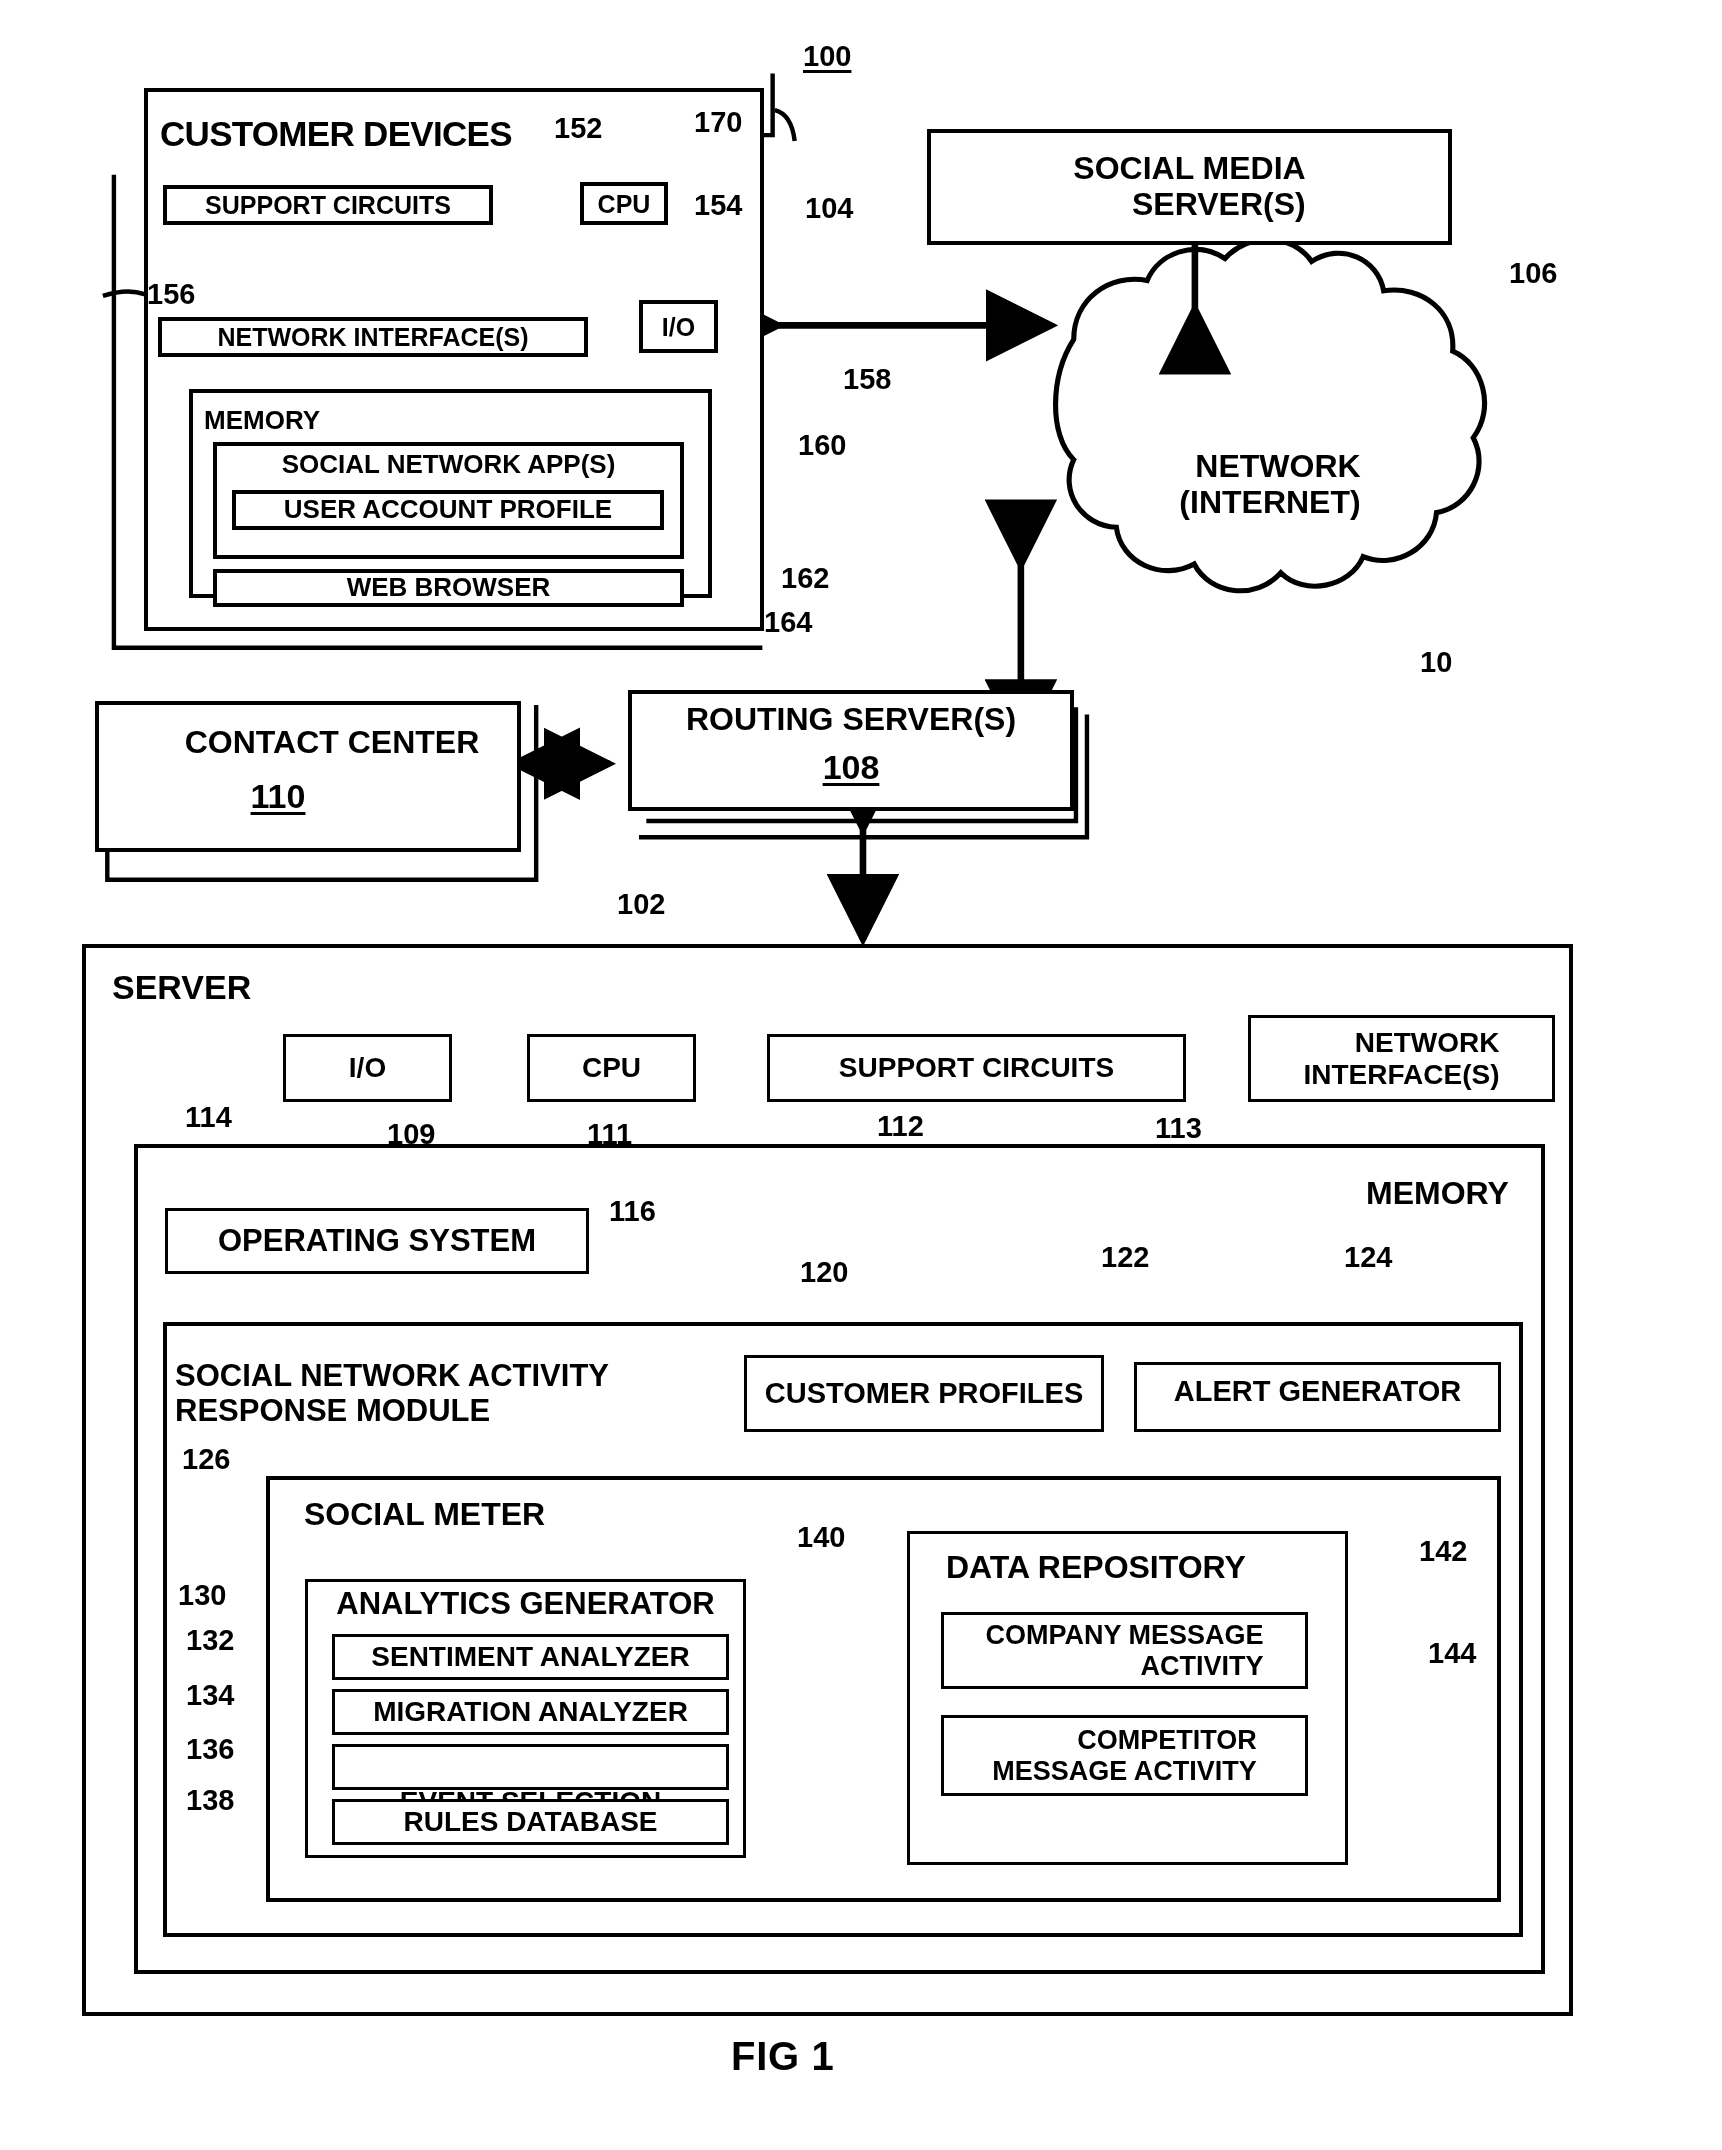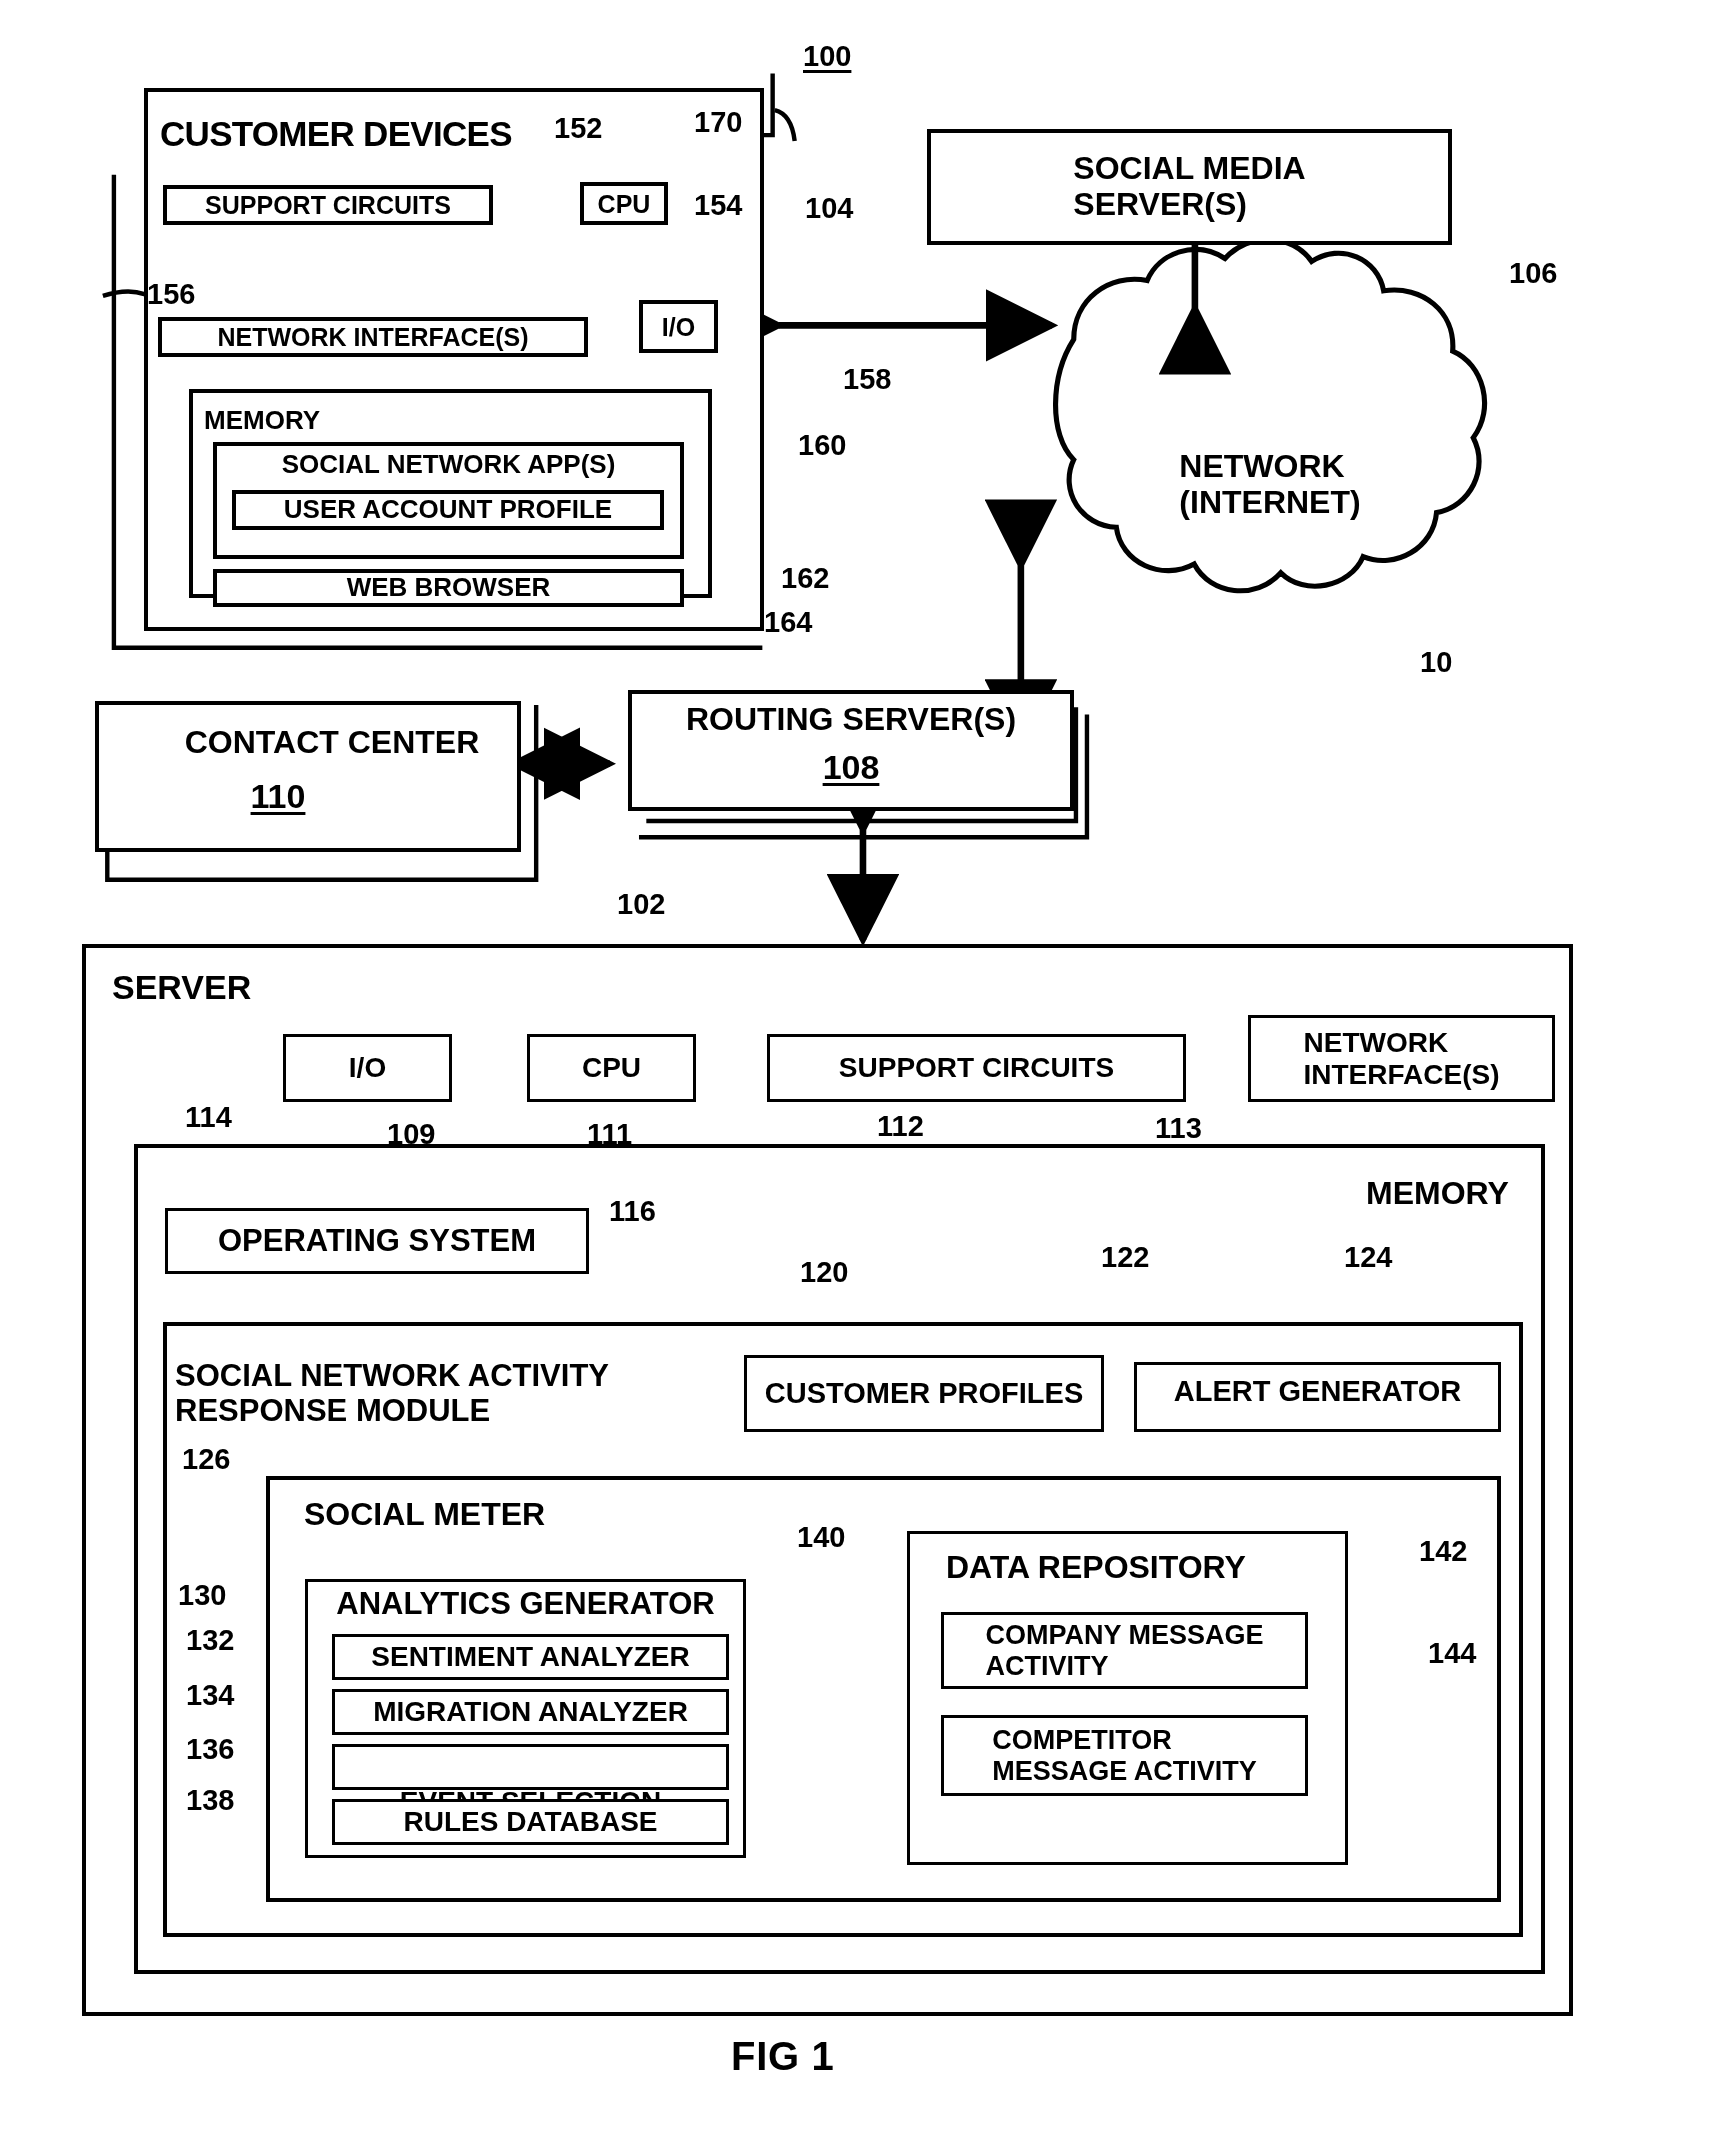--- a/index.html
+++ b/index.html
@@ -2,21 +2,21 @@
 <html style="font-size:11.7px"><head>
 <meta charset="utf-8">
 <style>
   html,body{margin:0;padding:0;background:#fff;}
   body{width:1723px;height:2151px;position:relative;
        font-family:"Liberation Sans", sans-serif;color:#000;overflow:hidden;}
   #fig{position:absolute;left:0;top:0;width:1723px;height:2151px;}
   .bx{position:absolute;border:4.4px solid #000;background:#fff;box-sizing:border-box;}
   .bx.thin{border-width:3.7px;}
   .lbl{position:absolute;display:flex;align-items:center;justify-content:center;
-       text-align:left;line-height:1.12;font-weight:bold;white-space:pre-line;}
+       text-align:right;line-height:1.12;font-weight:bold;white-space:pre-line;}
   .ref{position:absolute;font-weight:bold;font-size:29px;letter-spacing:0px;}
   .ref.u{text-decoration:underline;text-underline-offset:3.7px;text-decoration-thickness:2.9px;}
   .ttl{position:absolute;font-weight:bold;}
   svg.ov{position:absolute;left:0;top:0;width:1723px;height:2151px;pointer-events:none;}
   .cap{position:absolute;font-weight:bold;font-size:40px;letter-spacing:0.7px;}
 </style>
 </head>
 <body>
 
 <div id="fig">

